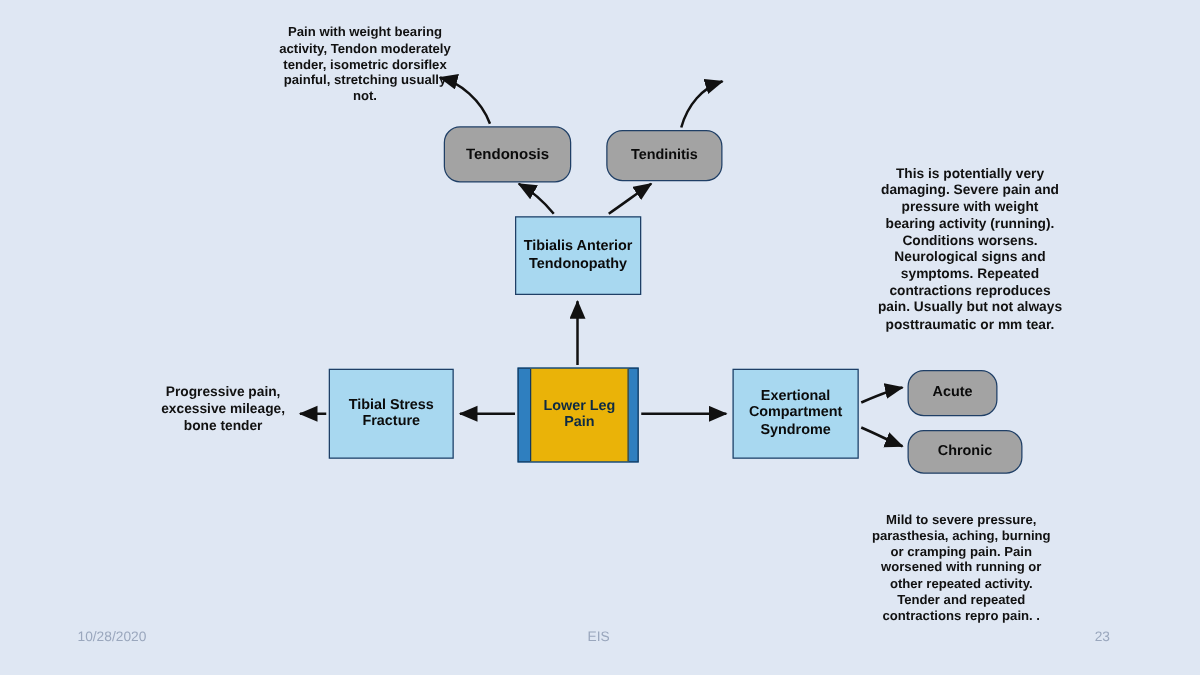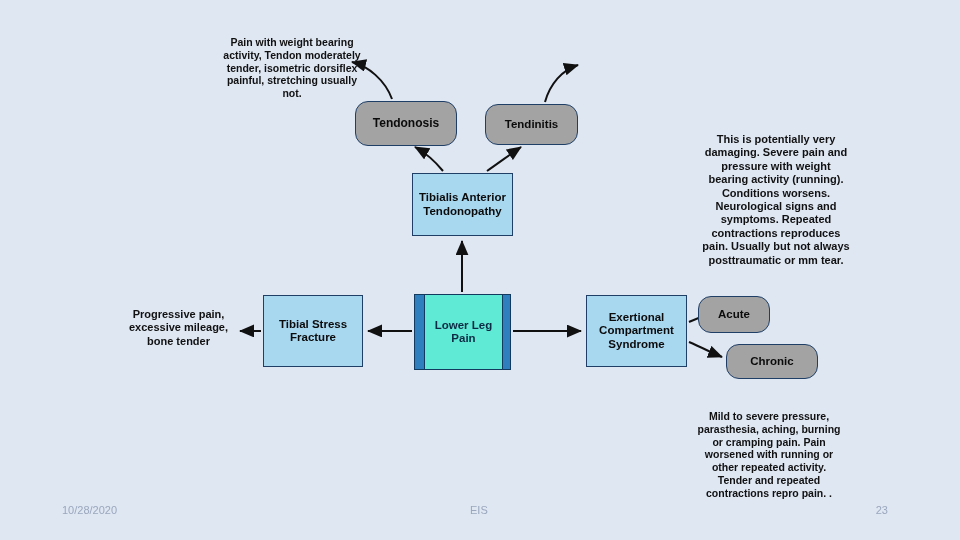--- a/index.html
+++ b/index.html
@@ -31,21 +31,21 @@
     border:1px solid #1f3f66;
     border-radius:13px;
   }
   .center-box{
     background:#2f7fbf;
     border:1px solid #12395e;
     color:#0d2a44;
   }
   .center-box .inner{
     position:absolute;left:9px;top:0;width:calc(100% - 18px);height:100%;
-    background:#5eead4;
+    background:#eab308;
     border-left:1px solid #12395e;border-right:1px solid #12395e;
     display:flex;align-items:center;justify-content:center;
   }
   .annot{
     position:absolute;
     text-align:center;
     color:#111;
     font-weight:bold;
     line-height:1.22;
   }
@@ -117,29 +117,29 @@
   <div class="node rounded" style="left:485px;top:104px;width:93px;height:41px;font-size:11.5px;">
     <span>Tendinitis</span>
   </div>
 
   <div class="node box" style="left:586px;top:295px;width:101px;height:72px;font-size:11.5px;">
     <span style="white-space:pre-line;">Exertional
 Compartment
 Syndrome</span>
   </div>
 
-  <div class="node rounded" style="left:698px;top:296px;width:72px;height:37px;font-size:11.5px;">
+  <div class="node rounded" style="left:726px;top:296px;width:72px;height:37px;font-size:11.5px;">
     <span>Acute</span>
   </div>
 
   <div class="node rounded" style="left:726px;top:344px;width:92px;height:35px;font-size:11.5px;">
     <span>Chronic</span>
   </div>
 
-  <div class="annot" style="left:216px;top:36px;width:152px;font-size:10.5px;">
+  <div class="annot" style="left:216px;top:20px;width:152px;font-size:10.5px;">
     <span>Pain with weight bearing activity, Tendon moderately tender, isometric dorsiflex painful, stretching usually not.</span>
   </div>
 
 
   <div class="annot" style="left:700px;top:133px;width:152px;font-size:11px;">
     <span>This is potentially very damaging. Severe pain and pressure with weight bearing activity (running). Conditions worsens. Neurological signs and symptoms. Repeated contractions reproduces pain. Usually but not always posttraumatic or mm tear.</span>
   </div>
 
   <div class="annot" style="left:122px;top:308px;width:113px;font-size:11px;">
     <span>Progressive pain, excessive mileage, bone tender</span>

